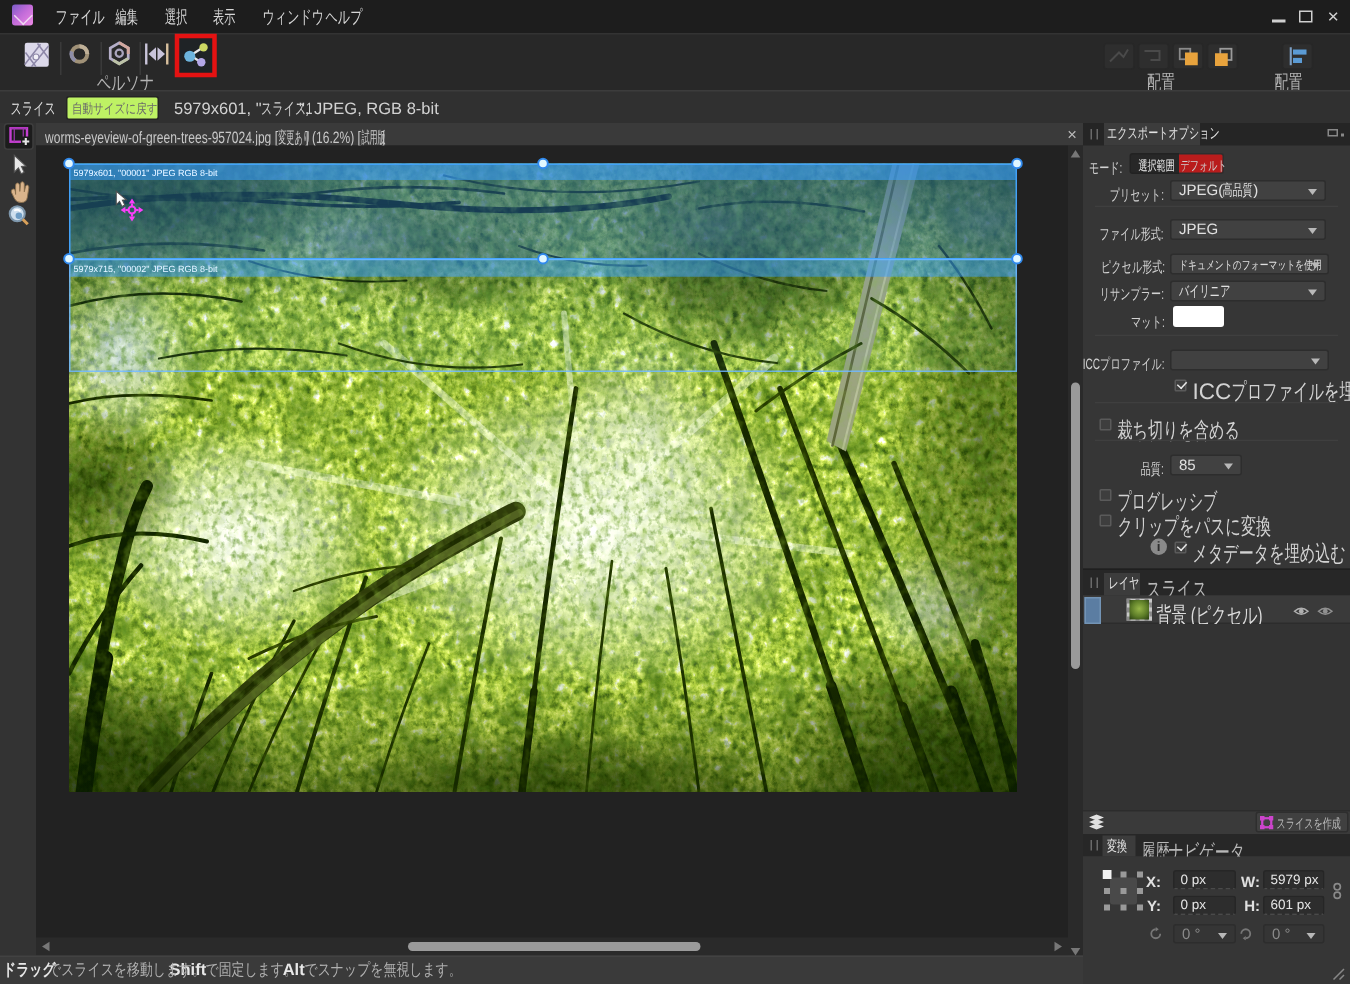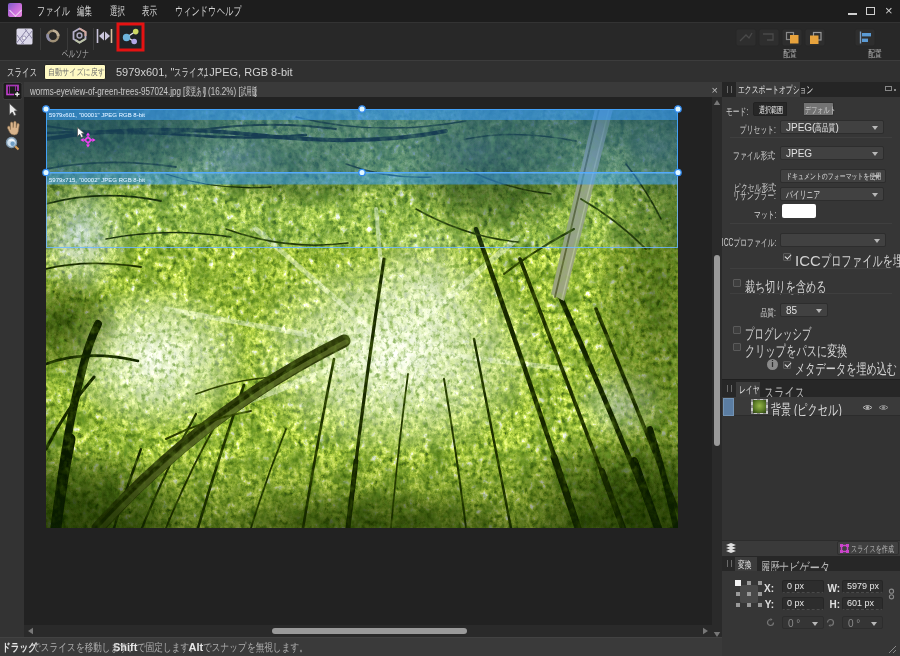--- a/index.html
+++ b/index.html
@@ -7,21 +7,21 @@
 .jx{display:inline-block;transform:scaleX(0.67);transform-origin:0 50%;white-space:nowrap;}
 .jxr{display:inline-block;transform:scaleX(0.67);transform-origin:100% 50%;white-space:nowrap;}
 .jxc{display:inline-block;transform:scaleX(0.67);transform-origin:50% 50%;white-space:nowrap;}
 
 #menubar{left:0;top:0;width:900px;height:22px;background:#1d1d1d;}
 #appicon{left:8px;top:3px;width:14px;height:14px;border-radius:2px;background:linear-gradient(135deg,#7a5cc8 0%,#c06ad8 45%,#ee8ae4 100%);}
 #appicon:after{content:"";position:absolute;left:3px;top:3px;width:8px;height:8px;border-left:1.5px solid #efd7f2;border-bottom:1.5px solid #efd7f2;transform:rotate(-45deg);}
 .menu{top:0;height:22px;line-height:23px;font-size:12px;color:#d6d6d6;}
 
 #toolbar{left:0;top:22px;width:900px;height:38px;background:#282828;border-top:1px solid #333;}
-.tlabel{font-size:10px;color:#b4b4b4;top:47px;text-align:right;}
+.tlabel{font-size:14px;color:#b4b4b4;top:47px;text-align:left;}
 
 #ctxbar{left:0;top:60px;width:900px;height:22px;background:#303030;border-top:1px solid #3c3c3c;}
 
 #tabbar{left:24px;top:82px;width:698px;height:15px;background:#3a3a3a;color:#c8c8c8;font-size:11px;}
 
 #tools{left:0;top:82px;width:24px;height:555px;background:#333333;}
 
 #canvas{left:24px;top:97px;width:688px;height:528px;background:#222222;overflow:hidden;}
 #photo{left:22px;top:12px;width:632px;height:419px;}
 
@@ -108,21 +108,21 @@
   <line x1="860.5" y1="9.5" x2="860.5" y2="21.5" stroke="#7d9fc4" stroke-width="1.4"></line>
   <rect x="862" y="11" width="9" height="3.4" fill="#5b9bd5"></rect>
   <rect x="862" y="16.6" width="6" height="3.4" fill="#5b9bd5"></rect>
 </svg>
 <div class="abs tlabel" style="left:55px;width:40px;"><span class="jxc">ペルソナ</span></div>
 <div class="abs tlabel" style="left:760px;width:40px;"><span class="jxc">配置</span></div>
 <div class="abs tlabel" style="left:845px;width:40px;"><span class="jxc">配置</span></div>
 
 <div class="abs" id="ctxbar"></div>
 <div class="abs" style="left:7px;top:65px;font-size:11px;color:#dcdcdc;"><span class="jx">スライス</span></div>
-<div class="abs" style="left:44px;top:64px;width:62px;height:16px;background:#fef9c3;border:1px solid #242424;border-radius:2px;color:#6a6a6a;font-size:9px;text-align:center;line-height:15px;text-align:left;"><span class="jx" style="margin-left:3px;transform:scaleX(0.78)">自動サイズに戻す</span></div>
+<div class="abs" style="left:44px;top:64px;width:62px;height:16px;background:#bef264;border:1px solid #242424;border-radius:2px;color:#6a6a6a;font-size:9px;text-align:center;line-height:15px;text-align:left;"><span class="jx" style="margin-left:3px;transform:scaleX(0.78)">自動サイズに戻す</span></div>
 <div class="abs" style="left:116px;top:65px;font-size:11px;color:#d2d2d2;">5979x601, "<i class="jx" style="font-style:normal;width:25px">スライス1</i>", JPEG, RGB 8-bit</div>
 
 <div class="abs" id="tabbar">
     <span style="position:absolute;left:6px;top:2px;transform:scaleX(0.73);transform-origin:0 50%;white-space:nowrap;">worms-eyeview-of-green-trees-957024.jpg [<i class="jx" style="font-style:normal;width:25px">変更あり</i>] (16.2%) [<i class="jx" style="font-style:normal;width:19px">試用版</i>]</span>
     <span style="position:absolute;right:4px;top:2px;color:#bbbbbb;">×</span>
   </div>
 
 <div class="abs" id="tools"></div>
 <svg class="abs" id="tools-icons" style="left:0;top:82px;" width="24" height="120" viewBox="0 0 24 120">
 
@@ -345,30 +345,30 @@
 
 <div class="abs" id="rpanel">
   <div class="ptabbar abs" style="top:0;"></div>
   <div class="grip" style="left:5px;top:4px;"></div>
   <div class="ptab" style="left:14px;width:64px;text-align:left;"><span class="jx" style="margin-left:2px">エクスポートオプション</span></div>
   <div class="abs" style="left:163px;top:4px;width:7px;height:5px;border:1px solid #888;"></div>
   <div class="abs" style="left:172px;top:7px;width:2px;height:2px;background:#888;"></div>
 
   <div class="plabel" style="left:-70px;top:23px;width:96px;"><span class="jxr">モード:</span></div>
   <div class="abs" style="left:31px;top:20px;width:34px;height:14px;background:#272727;border:1px solid #222;border-radius:2px 0 0 2px;color:#f0f0f0;font-size:9px;text-align:center;line-height:14px;text-align:left;"><span class="jx" style="margin-left:5px">選択範囲</span></div>
-  <div class="abs" style="left:82px;top:20px;width:30px;height:14px;background:#737373;border:1px solid #2e2e2e;border-left:none;border-radius:0 2px 2px 0;color:#cfcfcf;font-size:9px;text-align:center;line-height:14px;text-align:left;"><span class="jx" style="margin-left:1px">デフォルト</span></div>
+  <div class="abs" style="left:64px;top:20px;width:30px;height:14px;background:#b91c1c;border:1px solid #2e2e2e;border-left:none;border-radius:0 2px 2px 0;color:#cfcfcf;font-size:9px;text-align:center;line-height:14px;text-align:left;"><span class="jx" style="margin-left:1px">デフォルト</span></div>
 
   <div class="plabel" style="left:-44px;top:41px;width:98px;"><span class="jxr">プリセット:</span></div>
   <div class="dd" style="left:58px;top:38px;width:104px;height:14px;">JPEG(<i class="jx" style="font-style:normal;width:20px">高品質</i>)</div>
   <div class="divider" style="top:55px;"></div>
 
   <div class="plabel" style="left:-44px;top:67px;width:98px;"><span class="jxr">ファイル形式:</span></div>
   <div class="dd" style="left:58px;top:64px;width:104px;height:14px;">JPEG</div>
 
-  <div class="plabel" style="left:-44px;top:99px;width:98px;padding-left:35px;"><span class="jxr">ピクセル形式:</span></div>
+  <div class="plabel" style="left:-44px;top:89px;width:98px;padding-left:35px;"><span class="jxr">ピクセル形式:</span></div>
   <div class="dd" style="left:58px;top:87px;width:106px;height:14px;font-size:8px;line-height:13px;text-decoration:underline;"><span class="jx" style="transform:scaleX(0.73)">ドキュメントのフォーマットを使用</span></div>
 
   <div class="plabel" style="left:-44px;top:107px;width:98px;"><span class="jxr">リサンプラー:</span></div>
   <div class="dd" style="left:58px;top:105px;width:104px;height:14px;"><span class="jx">バイリニア</span></div>
 
   <div class="plabel" style="left:-44px;top:126px;width:98px;"><span class="jxr">マット:</span></div>
   <div class="abs" style="left:60px;top:122px;width:34px;height:14px;background:#fff;border-radius:2px;"></div>
   <div class="divider" style="top:141px;"></div>
 
   <div class="plabel" style="left:-44px;top:154px;width:98px;"><span class="jxr">ICCプロファイル:</span></div>

